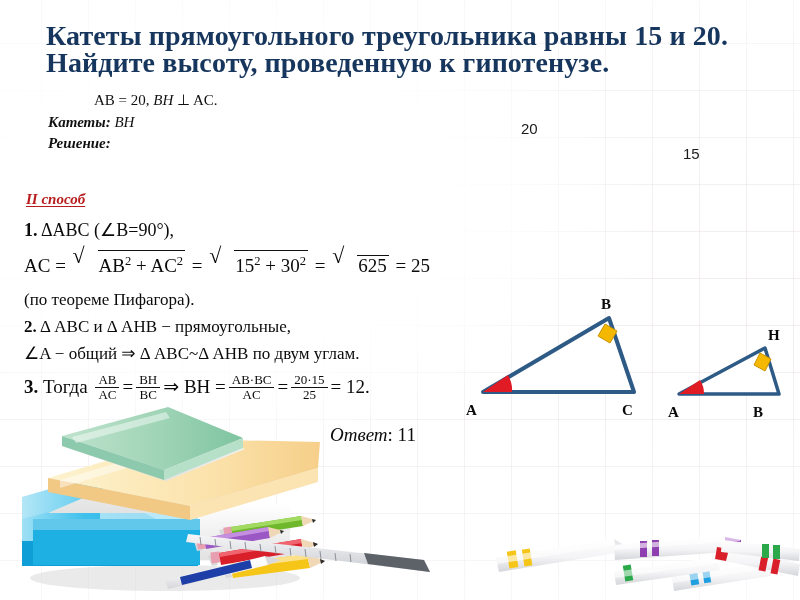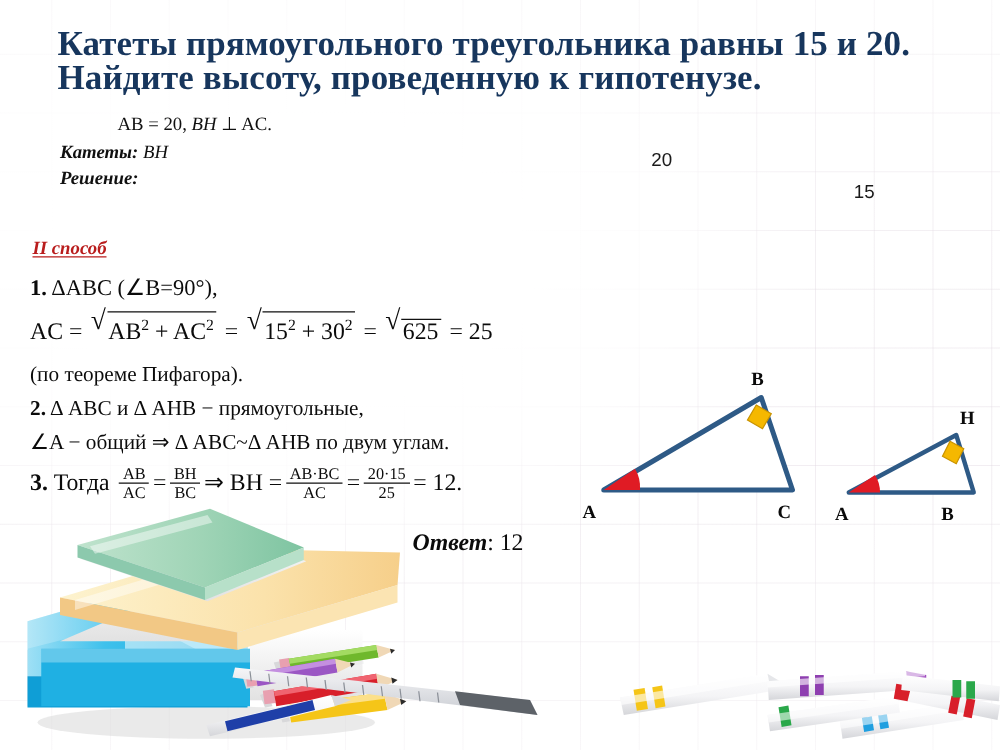--- a/index.html
+++ b/index.html
@@ -61,31 +61,31 @@
   #line-pyth{font-size:17px;}
   #line-sqrt{font-size:19px;line-height:40px;margin-top:4px;}
   #line-2a,#line-2b{font-size:17px;line-height:25px;}
   #line-3{font-size:19px;line-height:38px;margin-top:2px;}
 
   
   .sqrt{display:inline-block;position:relative;padding-left:13px;margin:0 2px;}
   .sqrt::before{
     content:"\221A";position:absolute;left:0;top:-1px;font-size:22px;line-height:1;
   }
-  .sqrt .rad{border-top:1.6px solid #111;padding:0 2px 0 1px;display:inline-block;line-height:20px;}
+  .sqrt .rad{border-top:1.6px solid #111;padding:0 2px 0 1px;display:inline-block;line-height:20px;margin-left:12px;}
   sup{font-size:.66em;vertical-align:super;}
 
   
   .frac{display:inline-block;vertical-align:middle;text-align:center;margin:0 3px;position:relative;top:-1px;}
   .frac .num{display:block;font-size:13px;line-height:14px;padding:0 3px;}
   .frac .den{display:block;font-size:13px;line-height:14px;border-top:1.5px solid #111;padding:0 3px;}
 
   
   #answer{position:absolute;left:330px;top:424px;font-size:19px;color:#0b0b0b;white-space:nowrap;}
-  #answer .w{font-style:italic;font-weight:bold;}
+  #answer .w{font-style:italic;}
 
   
   .vlabel{position:absolute;font-weight:bold;font-size:15px;color:#0a0a0a;font-family:"Liberation Serif",serif;}
   #lb-B1{left:601px;top:296px;}
   #lb-A1{left:466px;top:402px;}
   #lb-C1{left:622px;top:402px;}
   #lb-H2{left:768px;top:327px;}
   #lb-A2{left:668px;top:404px;}
   #lb-B2{left:753px;top:404px;}
 </style>
@@ -133,21 +133,21 @@
     <span class="bnum">2.</span><span>  Δ ABC и Δ AHB − прямоугольные,</span>
   </div>
   <div class="step" id="line-2b">∠A − общий ⇒ Δ ABC~Δ AHB по двум углам.</div>
 
   <div class="step" id="line-3">
     <span class="bnum">3.</span><span> Тогда </span><span class="frac"><span class="num">AB</span><span class="den">AC</span></span><span>=</span><span class="frac"><span class="num">BH</span><span class="den">BC</span></span><span>⇒ BH =</span><span class="frac"><span class="num">AB·BC</span><span class="den">AC</span></span><span>=</span><span class="frac"><span class="num">20·15</span><span class="den">25</span></span><span>= 12.</span>
   </div>
 </div>
 
 <div id="answer">
-  <span class="w">Ответ</span><span>: 12</span>
+  <span class="w">Ответ</span><span>: 11</span>
 </div>
 
 <svg class="layer" viewBox="0 0 800 600">
 
   <g>
     <polygon points="483,392 609,318 634,392" fill="#ffffff" stroke="#2e5a86" stroke-width="4" stroke-linejoin="round"></polygon>
 
     <path d="M483,392 L512,392 A29,29 0 0,0 508,375 Z" fill="#e01b24"></path>
 
     <polygon points="605,324 617,331 610,343 598,336" fill="#f5b800" stroke="#c99300" stroke-width="1"></polygon>

